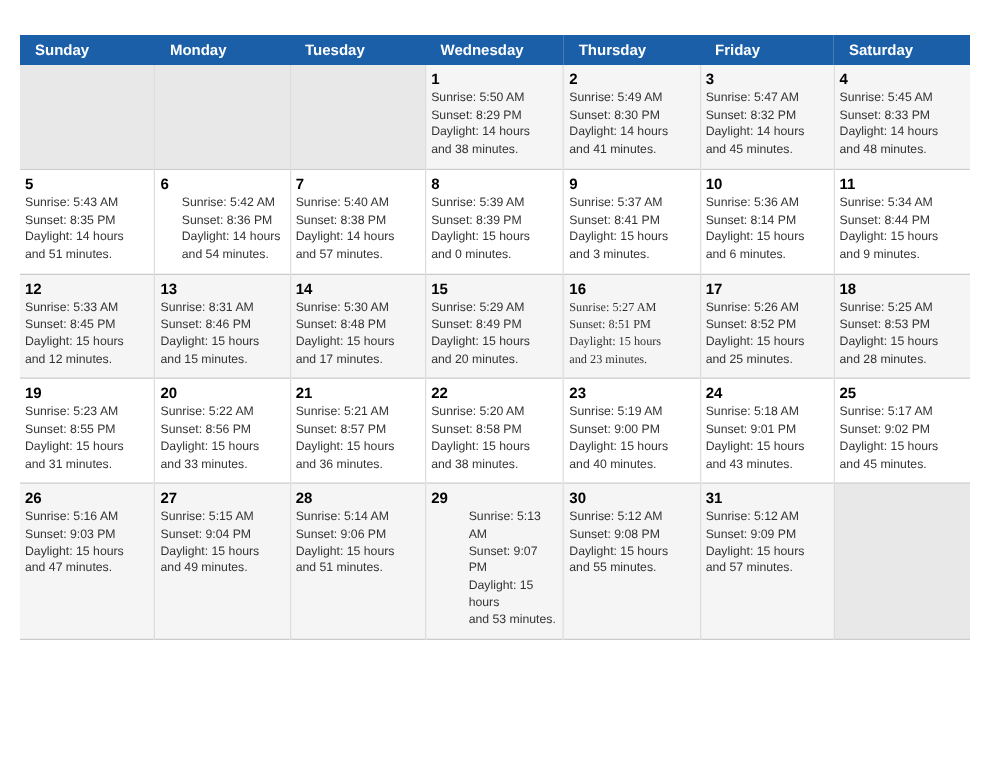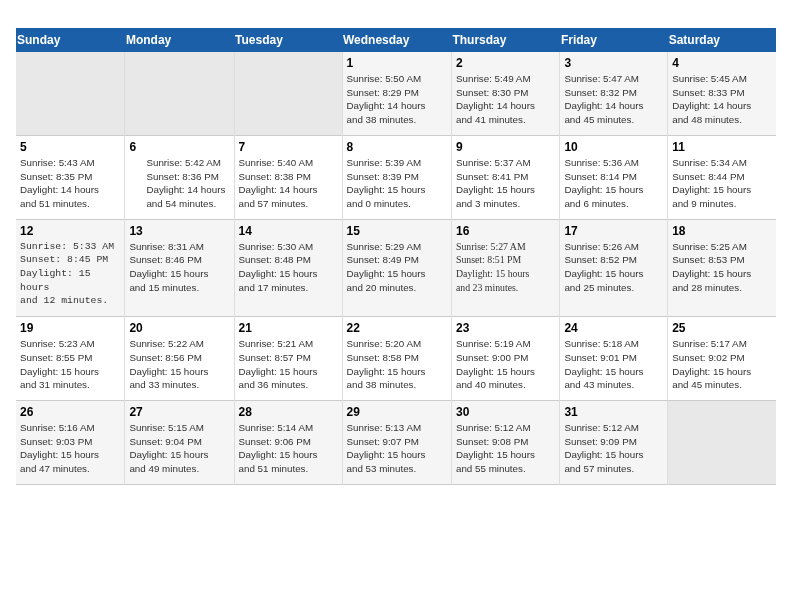--- a/index.html
+++ b/index.html
@@ -53,21 +53,21 @@
       color: #555;
     }
     table {
       width: 100%;
       border-collapse: collapse;
       font-size: 10.5px;
     }
     thead tr th {
       background-color: #1a5fa8;
       color: #fff;
-      padding: 5px 1px;
+      padding: 5px 12px;
       text-align: left;
       font-size: 12px;
       font-weight: bold;
     }
     tbody tr {
       border-bottom: 1px solid #ccc;
     }
     tbody tr:nth-child(odd) {
       background-color: #f5f5f5;
     }
@@ -197,21 +197,21 @@
           <span class="day-num">11</span>
           <div class="day-info" style="white-space: pre-line;">Sunrise: 5:34 AM
 Sunset: 8:44 PM
 Daylight: 15 hours
 and 9 minutes.</div>
         </td>
       </tr>
       <tr>
         <td>
           <span class="day-num">12</span>
-          <div class="day-info" style="white-space: pre-line; font-family: Liberation Mono, monospace;">Sunrise: 5:33 AM
+          <div class="day-info" style="white-space: pre-line;">Sunrise: 5:33 AM
 Sunset: 8:45 PM
 Daylight: 15 hours
 and 12 minutes.</div>
         </td>
         <td>
           <span class="day-num">13</span>
           <div class="day-info" style="white-space: pre-line;">Sunrise: 8:31 AM
 Sunset: 8:46 PM
 Daylight: 15 hours
 and 15 minutes.</div>
@@ -320,21 +320,21 @@
         </td>
         <td>
           <span class="day-num">28</span>
           <div class="day-info" style="white-space: pre-line;">Sunrise: 5:14 AM
 Sunset: 9:06 PM
 Daylight: 15 hours
 and 51 minutes.</div>
         </td>
         <td>
           <span class="day-num">29</span>
-          <div class="day-info" style="white-space: pre-line;">Sunrise: 5:13 AM
+          <div class="day-info" style="white-space: pre-line; margin-left: 30px;">Sunrise: 5:13 AM
 Sunset: 9:07 PM
 Daylight: 15 hours
 and 53 minutes.</div>
         </td>
         <td>
           <span class="day-num">30</span>
           <div class="day-info" style="white-space: pre-line;">Sunrise: 5:12 AM
 Sunset: 9:08 PM
 Daylight: 15 hours
 and 55 minutes.</div>

